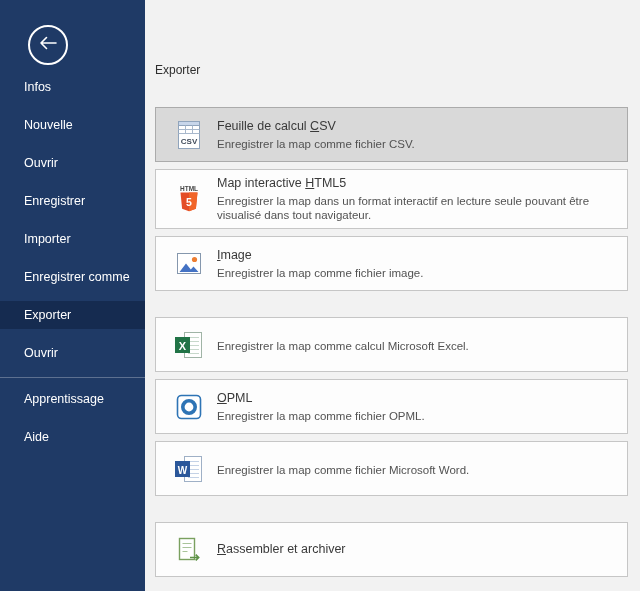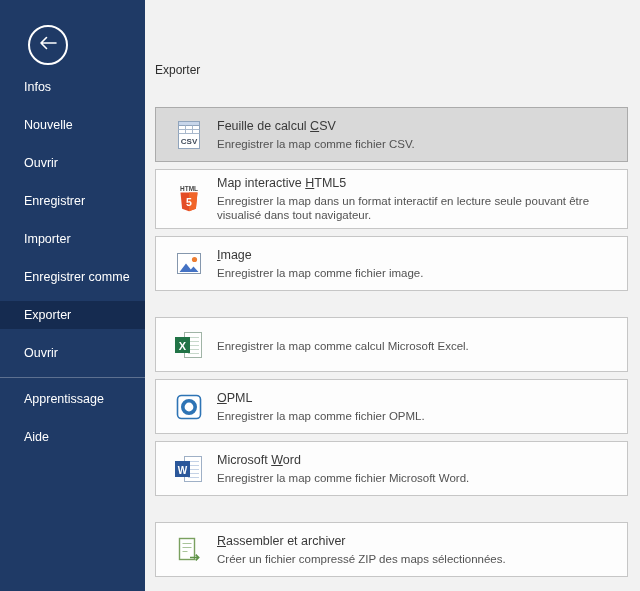--- a/index.html
+++ b/index.html
@@ -160,36 +160,34 @@
           <div class="card">
             <span class="card-icon">
               <svg width="32" height="32" viewBox="0 0 32 32">
                 <rect x="11.5" y="3.5" width="17" height="25" fill="#fff" stroke="#9fb0c6"></rect>
                 <path d="M15 8.5 h11 M15 12.5 h11 M15 16.5 h11 M15 20.5 h11 M15 24.5 h11" stroke="#c4d2e6" fill="none"></path>
                 <rect x="2" y="8" width="15" height="16" fill="#2b579a"></rect>
                 <text x="9.5" y="20.5" font-size="10" font-weight="bold" fill="#fff" text-anchor="middle" font-family="Liberation Sans, sans-serif">W</text>
               </svg>
             </span>
             <div class="card-text">
-              <div class="card-title"><span>Microsoft </span><span class="mnemo">W</span><span>ord</span></div>
               <div class="card-desc">Enregistrer la map comme fichier Microsoft Word.</div>
             </div>
           </div>
         </div>
         <div class="export-group">
           <div class="card">
             <span class="card-icon">
               <svg width="32" height="32" viewBox="0 0 32 32">
                 <rect x="6.5" y="4.5" width="15" height="21" fill="#fff" stroke="#7aa05f" stroke-width="1.4"></rect>
                 <path d="M9.5 9.5 h9 M9.5 13.5 h9 M9.5 17.5 h5" stroke="#a9c49a" fill="none"></path>
                 <path d="M17 23.5 h8.5 M22.7 20.7 l2.9 2.8 -2.9 2.8" fill="none" stroke="#5d9246" stroke-width="1.7"></path>
               </svg>
             </span>
             <div class="card-text">
               <div class="card-title"><span></span><span class="mnemo">R</span><span>assembler et archiver</span></div>
-              <div class="card-desc">Créer un fichier compressé ZIP des maps sélectionnées.</div>
             </div>
           </div>
         </div>
       </div>
   </div>
 
 </div>
 
 </body></html>

